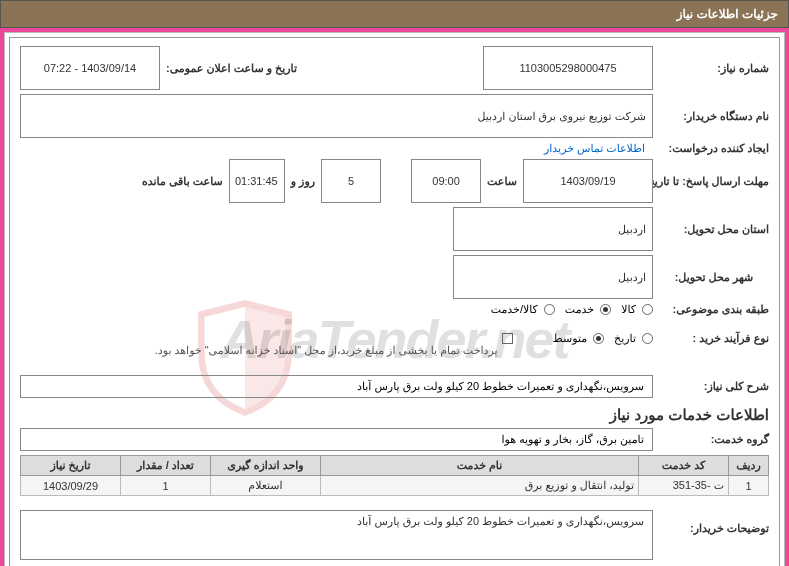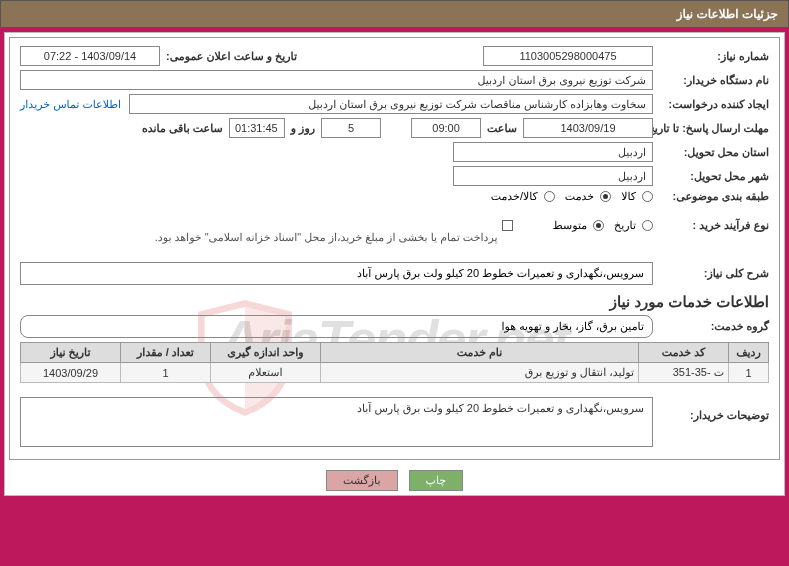--- a/index.html
+++ b/index.html
@@ -1,23 +1,23 @@
 <!DOCTYPE html>
 <html dir="rtl" lang="fa"><head>
 <meta charset="utf-8">
 <style>
 * { box-sizing: border-box; margin: 0; padding: 0; }
 body { font-family: Tahoma, Arial, sans-serif; font-size: 11px; background: #fff; direction: rtl; }
-.canvas { width: 789px; height: 566px; position: relative; background: #be185d; }
+.canvas { width: 789px; height: 566px; position: relative; background: #ec4899; }
 .header-bar { background: #8b7355; color: #fff; padding: 6px 10px; font-size: 12px; font-weight: bold; border:1px solid #555; margin-bottom:2px;}
 .outer-border { border: 1px solid #bbb; margin: 4px; padding: 4px; background: #fff; }
 .inner-border { border: 1px solid #999; padding: 8px 10px; background: #fff; position: relative; }
 .row { display: flex; align-items: center; margin-bottom: 4px; flex-wrap: nowrap; }
 .label { color: #333; font-size: 11px; font-weight: bold; white-space: nowrap; margin-left: 6px; }
-.field { border: 1px solid #888; background: #fff; padding: 2px 6px; font-size: 11px; color: #333; display: inline-block; text-align: center; min-height: 18px; line-height: 14px; }
+.field { border: 1px solid #888; background: #fff; padding: 14px 6px; font-size: 11px; color: #333; display: inline-block; text-align: center; min-height: 18px; line-height: 14px; }
 .field-wide { flex: 1; text-align: right; }
 .link-text { color: #0066cc; font-size: 11px; margin-right: 8px; white-space: nowrap; }
 .radio-group { display: inline-flex; align-items: center; gap: 4px; margin-left: 10px; }
 .radio-dot { width: 11px; height: 11px; border: 1px solid #666; border-radius: 50%; display: inline-block; margin-left:2px; position:relative; }
 .radio-dot.checked::after { content:''; position:absolute; top:2px; right:2px; width:5px; height:5px; background:#333; border-radius:50%; }
 .checkbox { width: 11px; height: 11px; border: 1px solid #666; display: inline-block; margin-left:4px; }
 .note-text { color: #555; font-size: 11px; margin-top: 24px; }
 .big-field { border: 1px solid #888; padding: 4px 8px; text-align: right; min-height: 22px; }
 table.data { width: 100%; border-collapse: collapse; margin-top: 4px; }
 table.data th { background: #ddd; border: 1px solid #999; padding: 3px 4px; font-size: 11px; font-weight: bold; color:#333;}
@@ -59,21 +59,20 @@
           <span class="field" style="width:140px;">1403/09/14 - 07:22</span>
         </div>
 
         <div class="row">
           <span class="label" style="width:110px;">نام دستگاه خریدار:</span>
           <span class="field field-wide" style="flex:1;">شرکت توزیع نیروی برق استان اردبیل</span>
         </div>
 
         <div class="row">
           <span class="label" style="width:110px;">ایجاد کننده درخواست:</span>
-          <span class="field field-wide" style="flex:1;">سخاوت وهابزاده کارشناس مناقصات شرکت توزیع نیروی برق استان اردبیل</span>
           <span class="link-text">اطلاعات تماس خریدار</span>
         </div>
 
         <div class="row">
           <span class="label" style="width:110px; line-height:12px;">مهلت ارسال پاسخ: تا تاریخ:</span>
           <span class="field" style="width:130px;">1403/09/19</span>
           <span class="label" style="margin:0 6px;">ساعت</span>
           <span class="field" style="width:70px;">09:00</span>
           <span style="width:30px;"></span>
           <span class="field" style="width:60px;">5</span>
@@ -81,21 +80,21 @@
           <span class="field" style="width:56px;">01:31:45</span>
           <span class="label" style="margin-right:6px;">ساعت باقی مانده</span>
         </div>
 
         <div class="row">
           <span class="label" style="width:110px;">استان محل تحویل:</span>
           <span class="field" style="width:200px; text-align:right;">اردبیل</span>
         </div>
 
         <div class="row">
-          <span class="label" style="width:110px;">شهر محل تحویل:</span>
+          <span class="label" style="width:110px;text-align:center;">شهر محل تحویل:</span>
           <span class="field" style="width:200px; text-align:right;">اردبیل</span>
         </div>
 
         <div class="row">
           <span class="label" style="width:110px;">طبقه بندی موضوعی:</span>
           <span class="radio-group">
               <span class="radio-dot"></span>
               <span>کالا</span>
             </span>
           <span class="radio-group">
@@ -129,21 +128,21 @@
           <span class="label" style="width:110px;">شرح کلی نیاز:</span>
           <div class="big-field" style="flex:1;">سرویس،نگهداری و تعمیرات خطوط 20 کیلو ولت برق پارس آباد</div>
         </div>
 
         <div class="row" style="margin-top:8px;">
           <span class="label" style="font-size:15px;">اطلاعات خدمات مورد نیاز</span>
         </div>
 
         <div class="row">
           <span class="label" style="width:110px;">گروه خدمت:</span>
-          <div class="big-field" style="flex:1;border-radius:8px;">تامین برق، گاز، بخار و تهویه هوا</div>
+          <div class="big-field" style="flex:1;">تامین برق، گاز، بخار و تهویه هوا</div>
         </div>
 
         <table class="data">
           <thead>
             <tr>
               <th style="width:40px;">ردیف</th>
               <th style="width:90px;">کد خدمت</th>
               <th>نام خدمت</th>
               <th style="width:110px;">واحد اندازه گیری</th>
               <th style="width:90px;">تعداد / مقدار</th>

